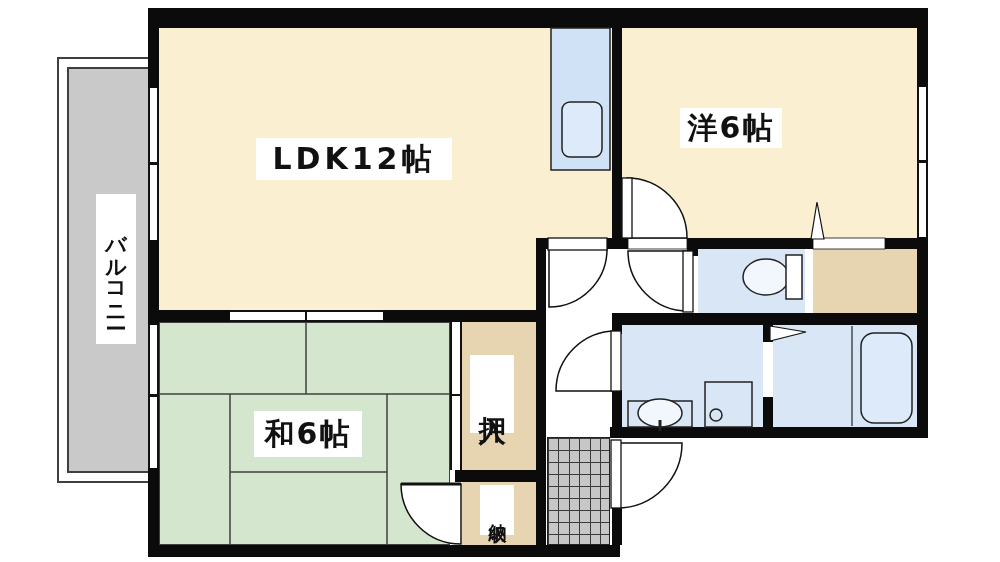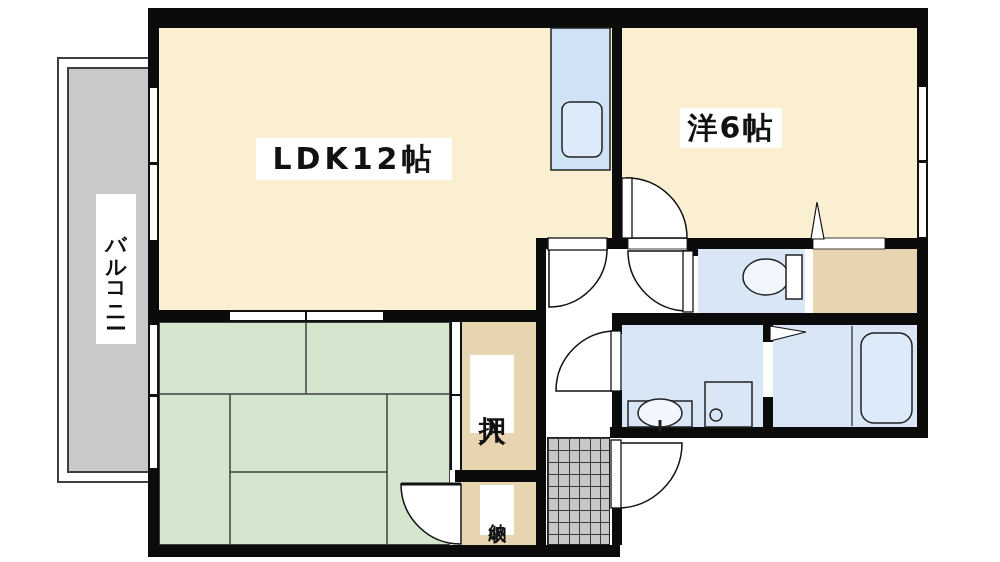--- a/index.html
+++ b/index.html
@@ -134,17 +134,18 @@
 
     <rect x="705" y="382" width="47" height="45" fill="none" stroke="#222" stroke-width="1.5"></rect>
     <circle cx="716" cy="415" r="6" fill="none" stroke="#222" stroke-width="1.5"></circle>
 
     <line x1="852" y1="326" x2="852" y2="426" stroke="#222" stroke-width="1.2"></line>
     <rect x="861" y="333" width="51" height="90" rx="13" fill="#DCEAFA" stroke="#222" stroke-width="1.5"></rect>
   </svg>
 
   <div class="rlabel" style="left:256px;top:138px;width:196px;height:42px;font-size:30px;letter-spacing:4px;">LDK12帖</div>
   <div class="rlabel" style="left:680px;top:108px;width:102px;height:40px;font-size:30px;letter-spacing:2px;">洋6帖</div>
+  <div class="rlabel" style="left:254px;top:411px;width:108px;height:46px;font-size:30px;letter-spacing:2px;">和6帖</div>
   <div class="rlabel vlabel" style="left:470px;top:355px;width:44px;height:78px;font-size:27px;">押入</div>
   <div class="rlabel vlabel" style="left:480px;top:485px;width:34px;height:50px;font-size:18px;">収納</div>
   <div class="rlabel vlabel" style="left:96px;top:194px;width:40px;height:150px;font-size:21px;">バルコニー</div>
 
 </div>
 
 </body></html>

